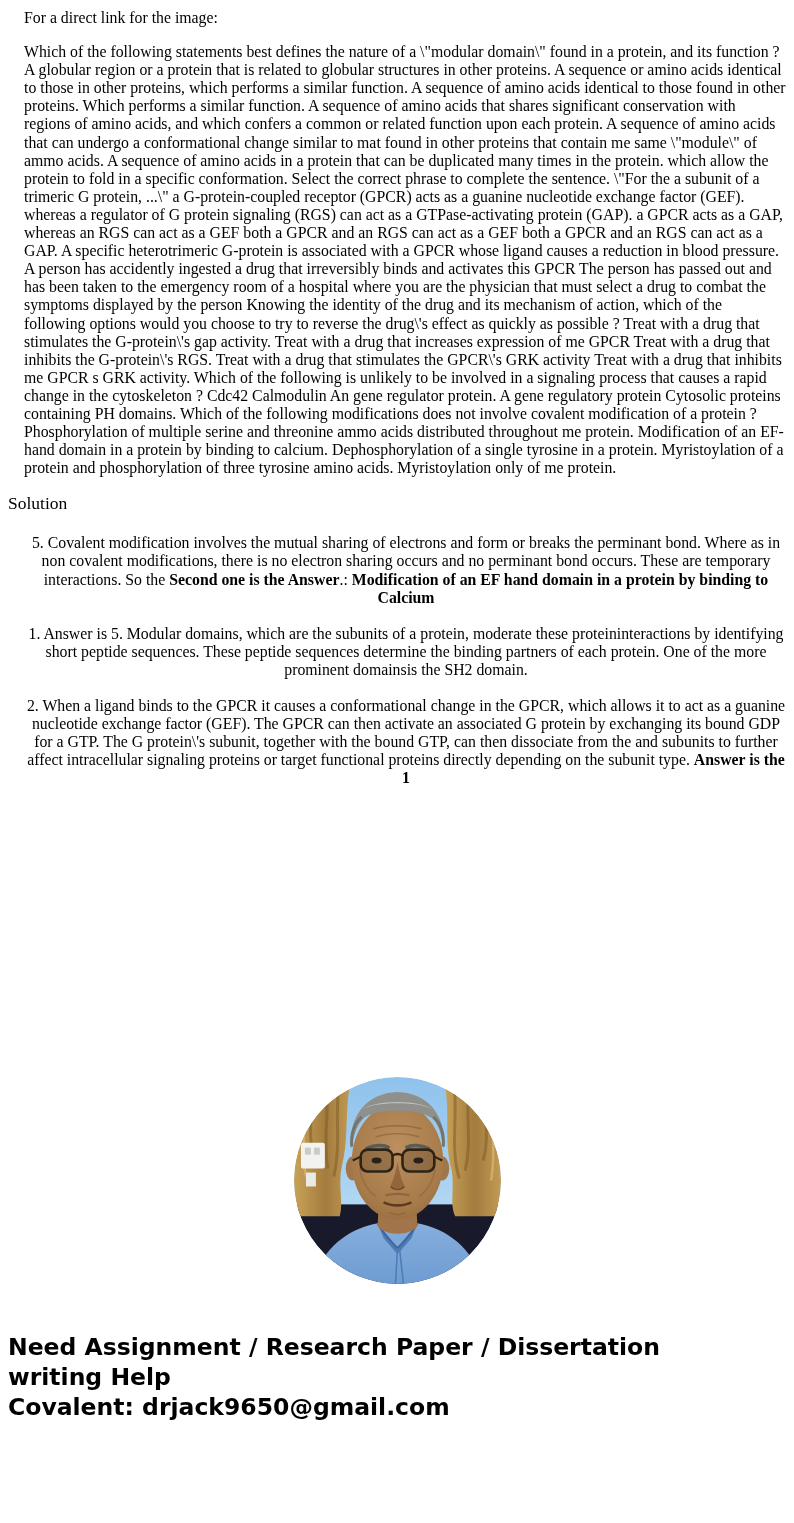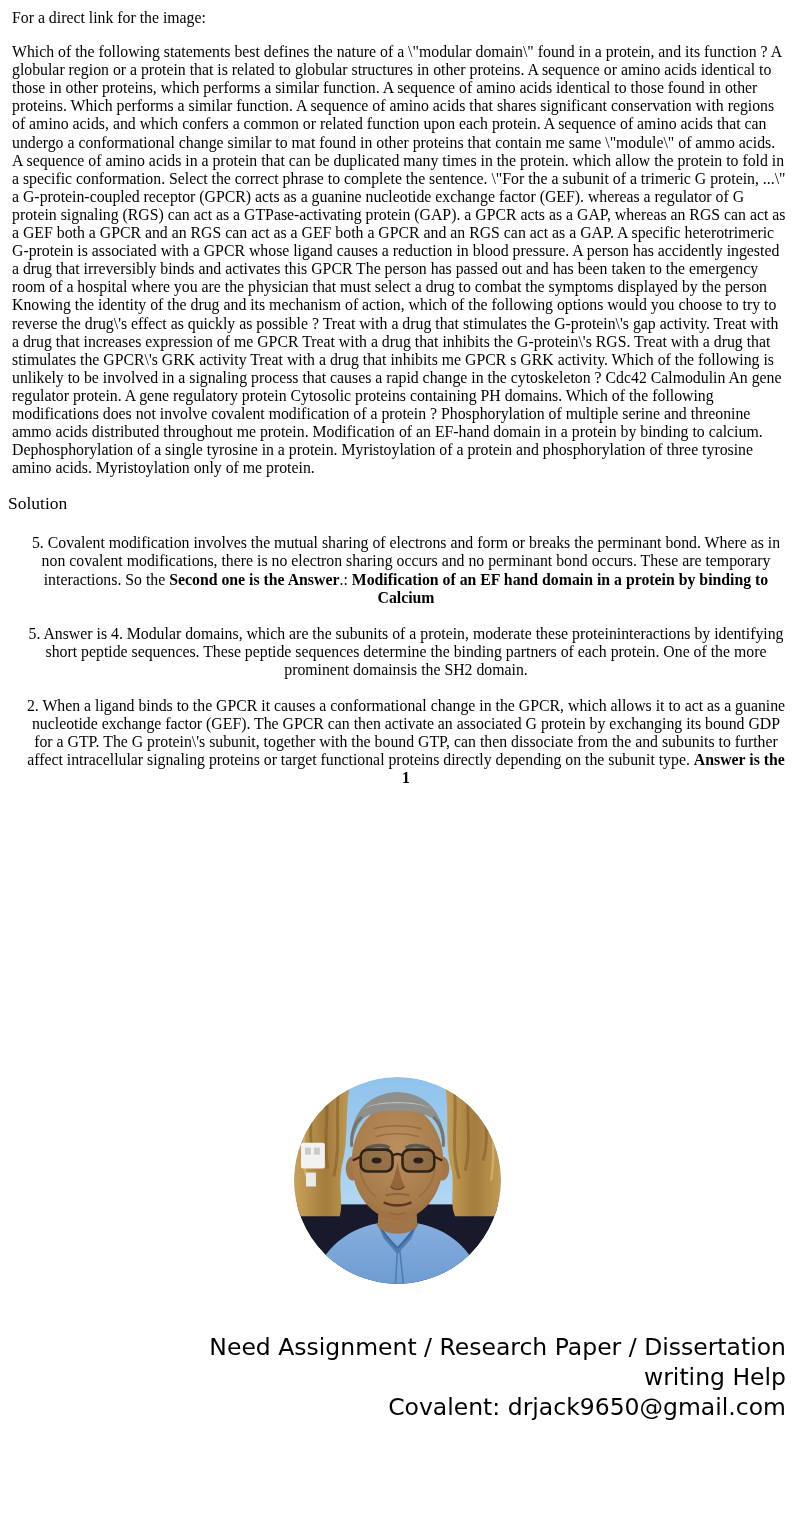--- a/index.html
+++ b/index.html
@@ -7,21 +7,21 @@
     width: 794px;
     height: 1523px;
     overflow: hidden;
     background: #ffffff;
     color: #000000;
     font-family: "Liberation Serif", serif;
     font-size: 15.8px;
     line-height: 18.1px;
   }
   .page { padding: 9px 8px 0 8px; }
-  p { margin: 0 0 16px 4px; }
+  p { margin: 0 0 16px 16px; }
   p.answer { margin: 0 0 18px 18px; text-align: center; }
   .solution-heading {
     font-family: "Liberation Serif", serif;
     font-weight: normal;
     font-size: 17.5px;
     line-height: 20px;
     margin: 16px 0 21px 0;
   }
   b { font-weight: bold; }
   .avatar-wrap {
@@ -31,44 +31,44 @@
   }
   .avatar-circle {
     width: 207px;
     height: 207px;
     border-radius: 50%;
     overflow: hidden;
     display: block;
   }
   .footer {
     margin-top: 48px;
-    text-align: right;
+    text-align: left;
     font-family: "DejaVu Sans", sans-serif;
-    font-weight: normal;
+    font-weight: bold;
     font-size: 23.5px;
     line-height: 30px;
     color: #000000;
   }
 </style>
 </head>
 <body>
 
 <div class="page">
 
   <p>For a direct link for the image:</p>
 
 
   <p>Which of the following statements best defines the nature of a \"modular domain\" found in a protein, and its function ? A globular region or a protein that is related to globular structures in other proteins. A sequence or amino acids identical to those in other proteins, which performs a similar function. A sequence of amino acids identical to those found in other proteins. Which performs a similar function. A sequence of amino acids that shares significant conservation with regions of amino acids, and which confers a common or related function upon each protein. A sequence of amino acids that can undergo a conformational change similar to mat found in other proteins that contain me same \"module\" of ammo acids. A sequence of amino acids in a protein that can be duplicated many times in the protein. which allow the protein to fold in a specific conformation. Select the correct phrase to complete the sentence. \"For the a subunit of a trimeric G protein, ...\" a G-protein-coupled receptor (GPCR) acts as a guanine nucleotide exchange factor (GEF). whereas a regulator of G protein signaling (RGS) can act as a GTPase-activating protein (GAP). a GPCR acts as a GAP, whereas an RGS can act as a GEF both a GPCR and an RGS can act as a GEF both a GPCR and an RGS can act as a GAP. A specific heterotrimeric G-protein is associated with a GPCR whose ligand causes a reduction in blood pressure. A person has accidently ingested a drug that irreversibly binds and activates this GPCR The person has passed out and has been taken to the emergency room of a hospital where you are the physician that must select a drug to combat the symptoms displayed by the person Knowing the identity of the drug and its mechanism of action, which of the following options would you choose to try to reverse the drug\'s effect as quickly as possible ? Treat with a drug that stimulates the G-protein\'s gap activity. Treat with a drug that increases expression of me GPCR Treat with a drug that inhibits the G-protein\'s RGS. Treat with a drug that stimulates the GPCR\'s GRK activity Treat with a drug that inhibits me GPCR s GRK activity. Which of the following is unlikely to be involved in a signaling process that causes a rapid change in the cytoskeleton ? Cdc42 Calmodulin An gene regulator protein. A gene regulatory protein Cytosolic proteins containing PH domains. Which of the following modifications does not involve covalent modification of a protein ? Phosphorylation of multiple serine and threonine ammo acids distributed throughout me protein. Modification of an EF-hand domain in a protein by binding to calcium. Dephosphorylation of a single tyrosine in a protein. Myristoylation of a protein and phosphorylation of three tyrosine amino acids. Myristoylation only of me protein.</p>
 
   <div class="solution-heading">Solution</div>
 
   <p class="answer"><span>5. Covalent modification involves the mutual sharing of electrons and form or breaks the perminant bond. Where as in non covalent modifications, there is no electron sharing occurs and no perminant bond occurs. These are temporary interactions. So the </span><b>Second one is the Answer</b><span>.: </span><b>Modification of an EF hand domain in a protein by binding to Calcium</b></p>
 
 
-  <p class="answer">5. Answer is 4. Modular domains, which are the subunits of a protein, moderate these proteininteractions by identifying short peptide sequences. These peptide sequences determine the binding partners of each protein. One of the more prominent domainsis the SH2 domain.</p>
+  <p class="answer">1. Answer is 5. Modular domains, which are the subunits of a protein, moderate these proteininteractions by identifying short peptide sequences. These peptide sequences determine the binding partners of each protein. One of the more prominent domainsis the SH2 domain.</p>
 
   <p class="answer"><span>2. When a ligand binds to the GPCR it causes a conformational change in the GPCR, which allows it to act as a guanine nucleotide exchange factor (GEF). The GPCR can then activate an associated G protein by exchanging its bound GDP for a GTP. The G protein\'s subunit, together with the bound GTP, can then dissociate from the and subunits to further affect intracellular signaling proteins or target functional proteins directly depending on the subunit type. </span><b>Answer is the 1</b></p>
 
   <div class="avatar-wrap">
     <svg class="avatar-circle" viewBox="0 0 208 208" width="207" height="207" xmlns="http://www.w3.org/2000/svg" role="img">
       <defs>
         <clipPath id="circ">
             <circle cx="104" cy="104" r="104"></circle>
           </clipPath>
         <linearGradient id="sky" x1="0" y1="0" x2="0" y2="1">

